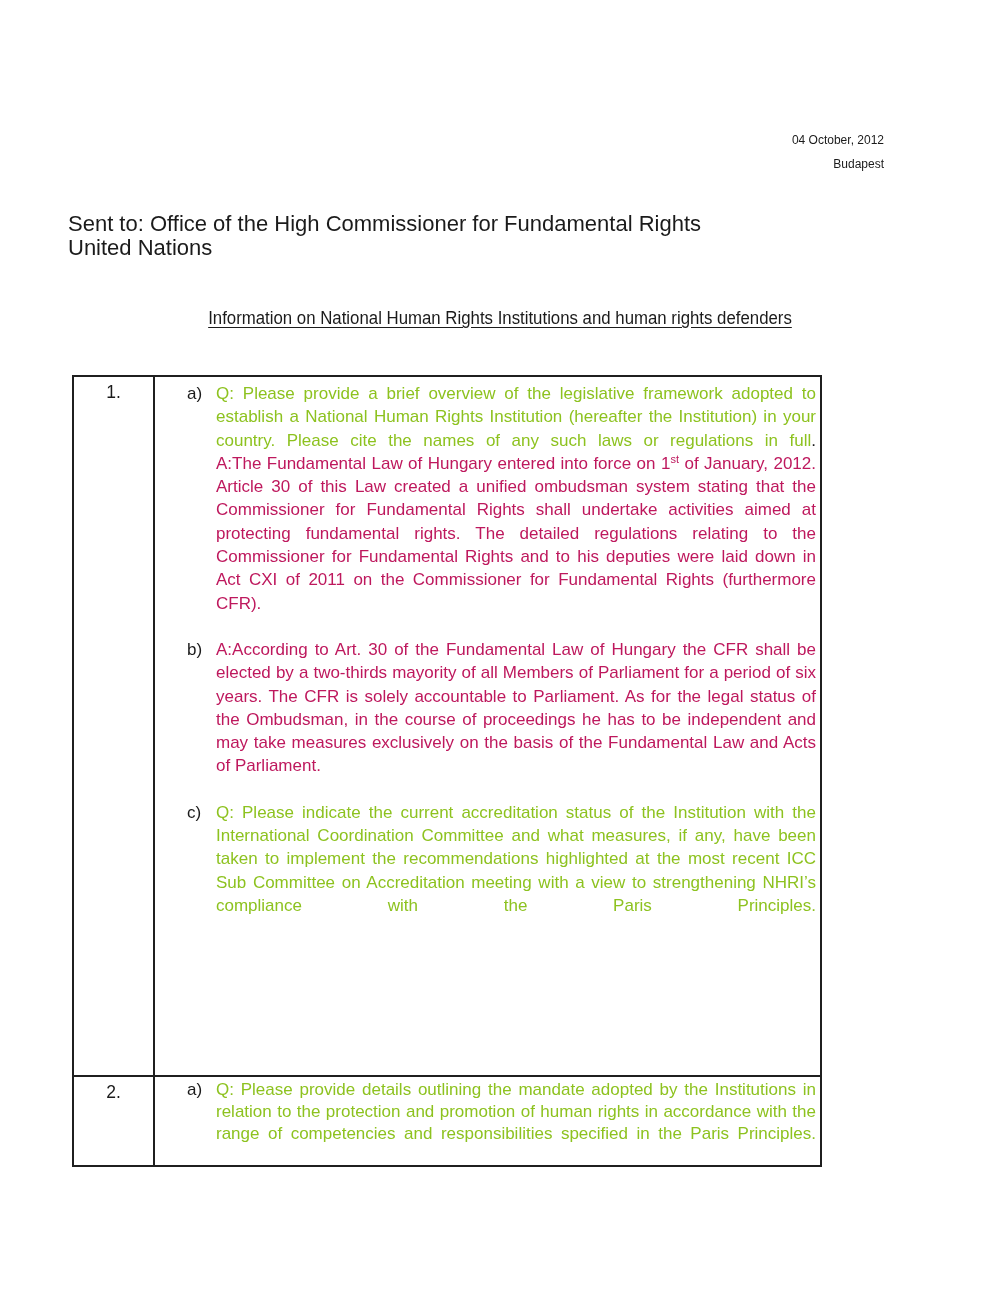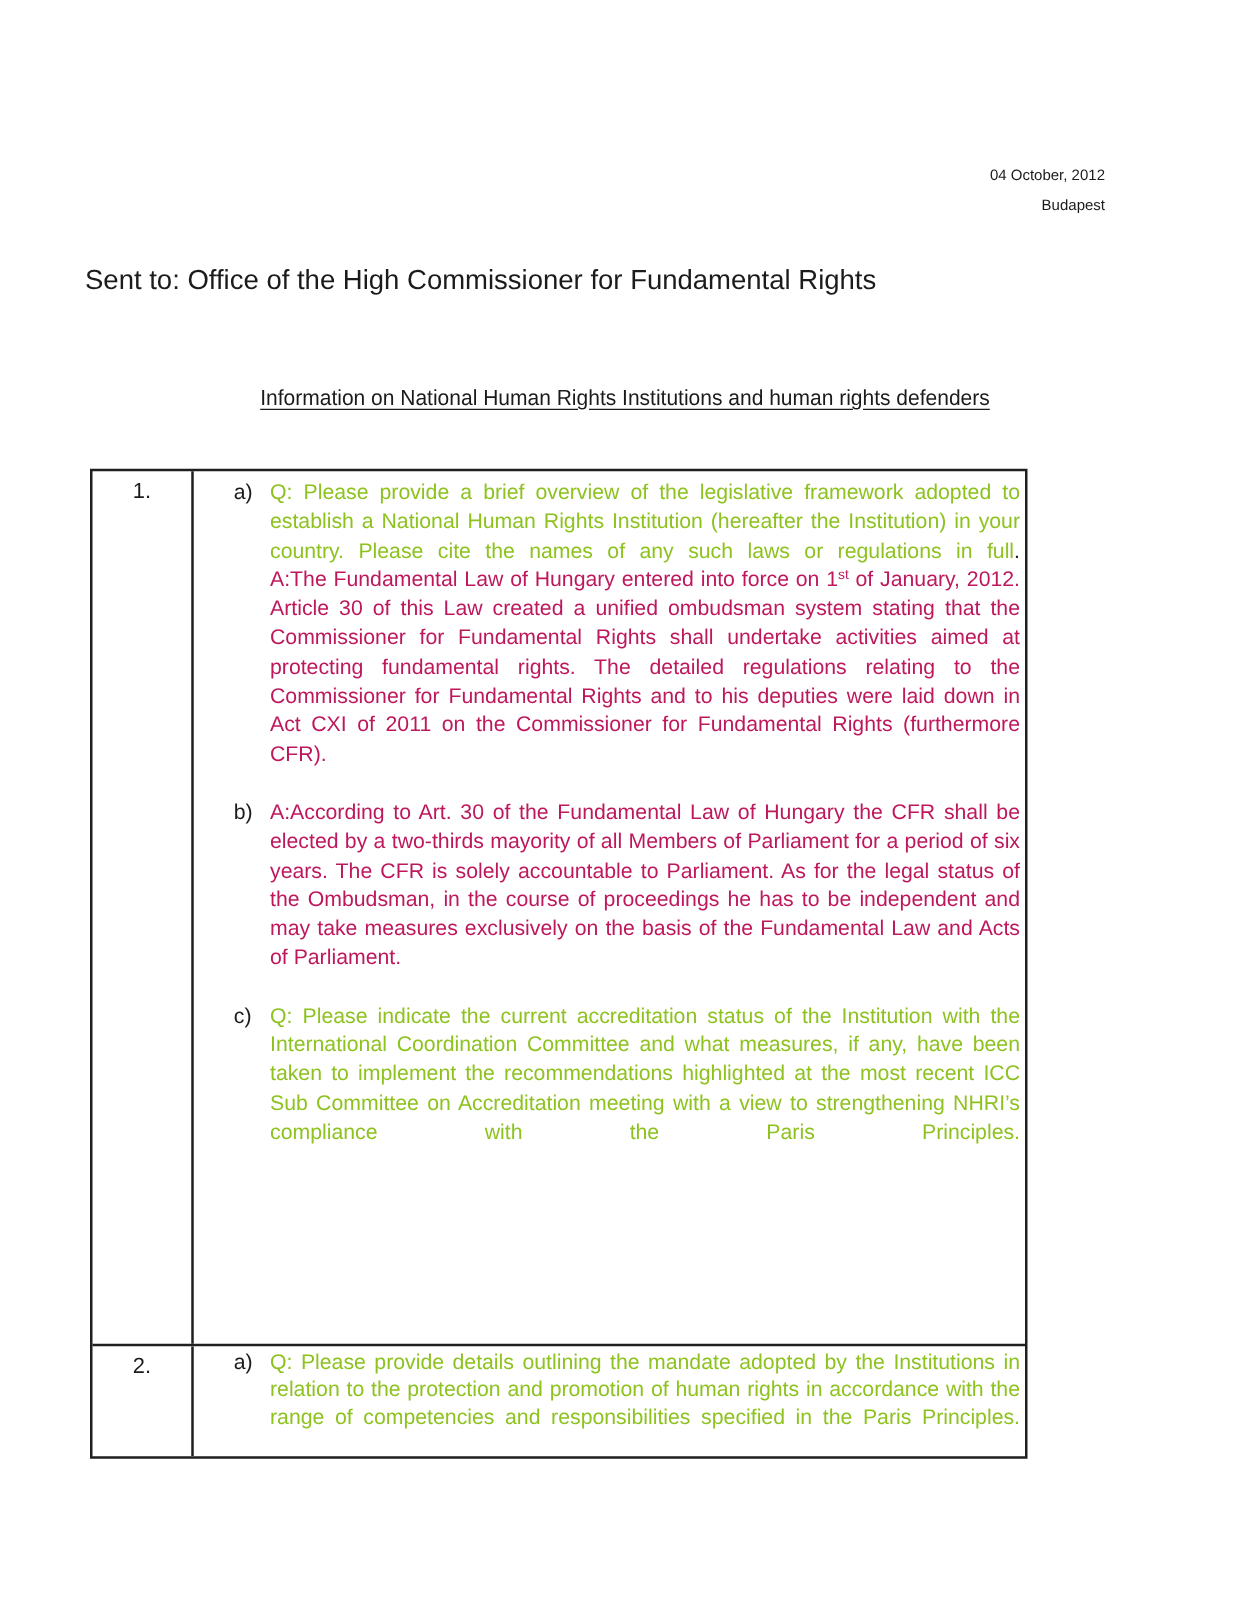--- a/index.html
+++ b/index.html
@@ -92,20 +92,21 @@
 
 <div>
 
   <div class="date-block">
     <div>04 October, 2012</div>
     <div>Budapest</div>
   </div>
 
   <div class="sent-block">
     <div>Sent to: Office of the High Commissioner for Fundamental Rights</div>
+    <div>United Nations</div>
   </div>
 
   <div class="title-wrap">
     <span class="title-text">Information on National Human Rights Institutions and human rights defenders</span>
   </div>
 
   <div class="qa-table">
 
     <div class="trow row-1">
       <div class="num-cell">1.</div>

